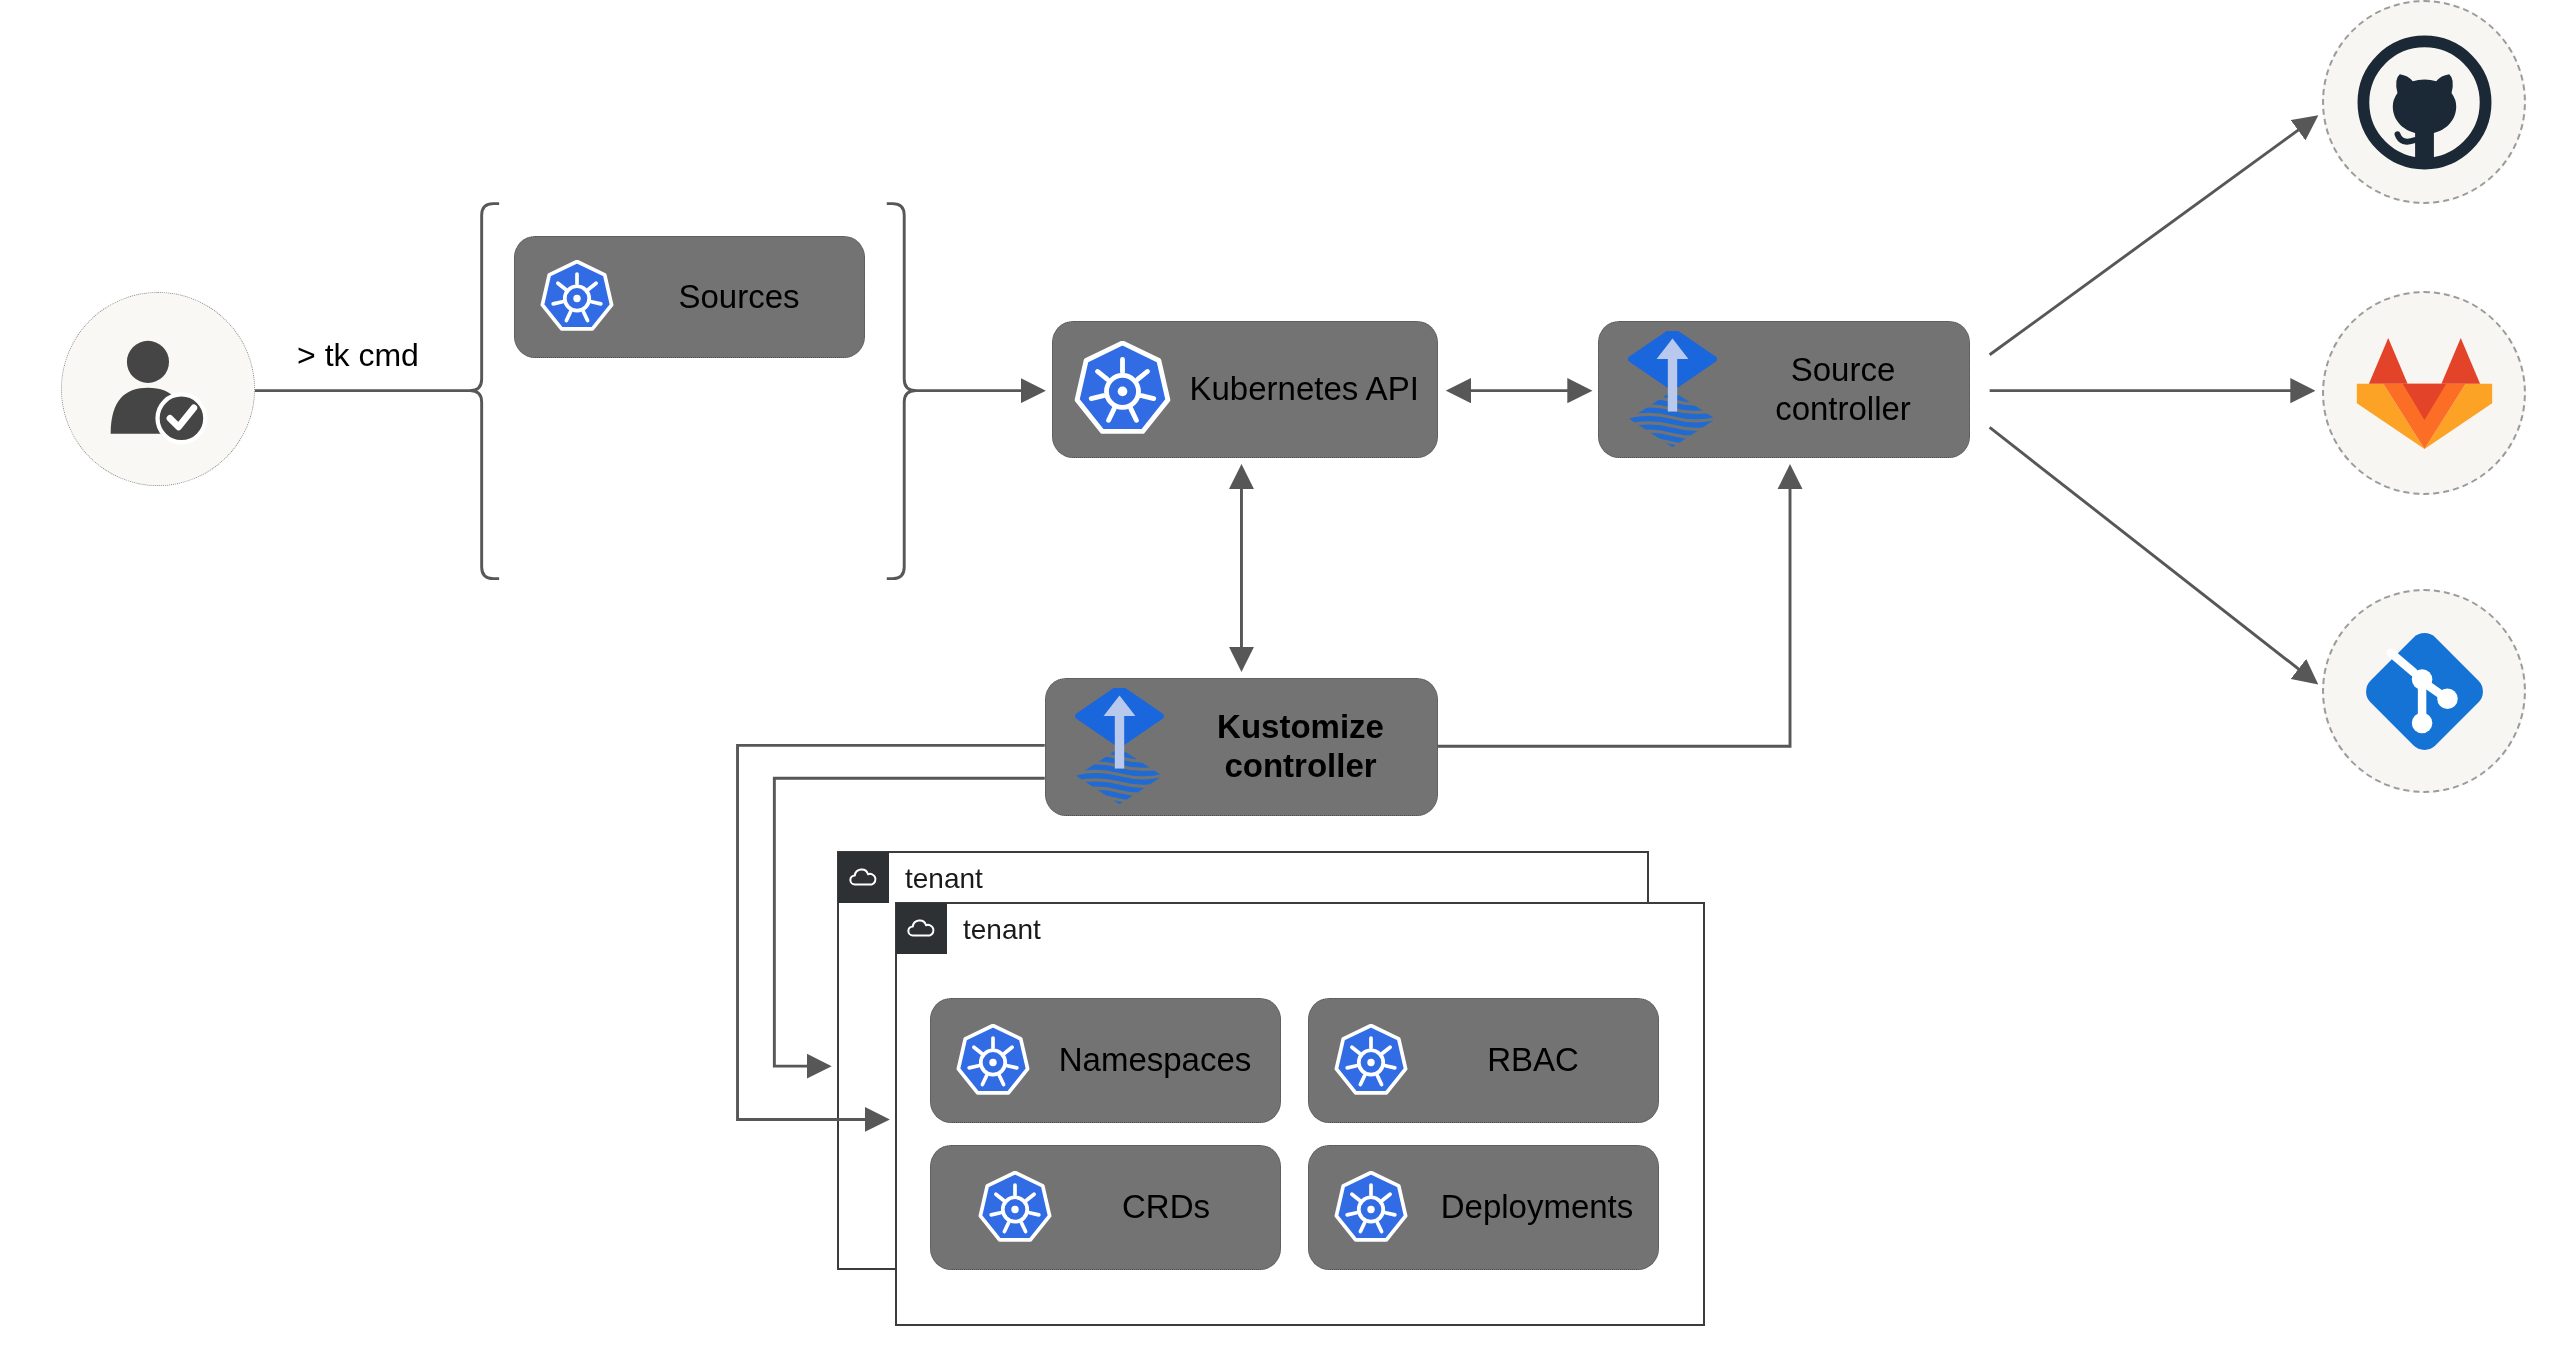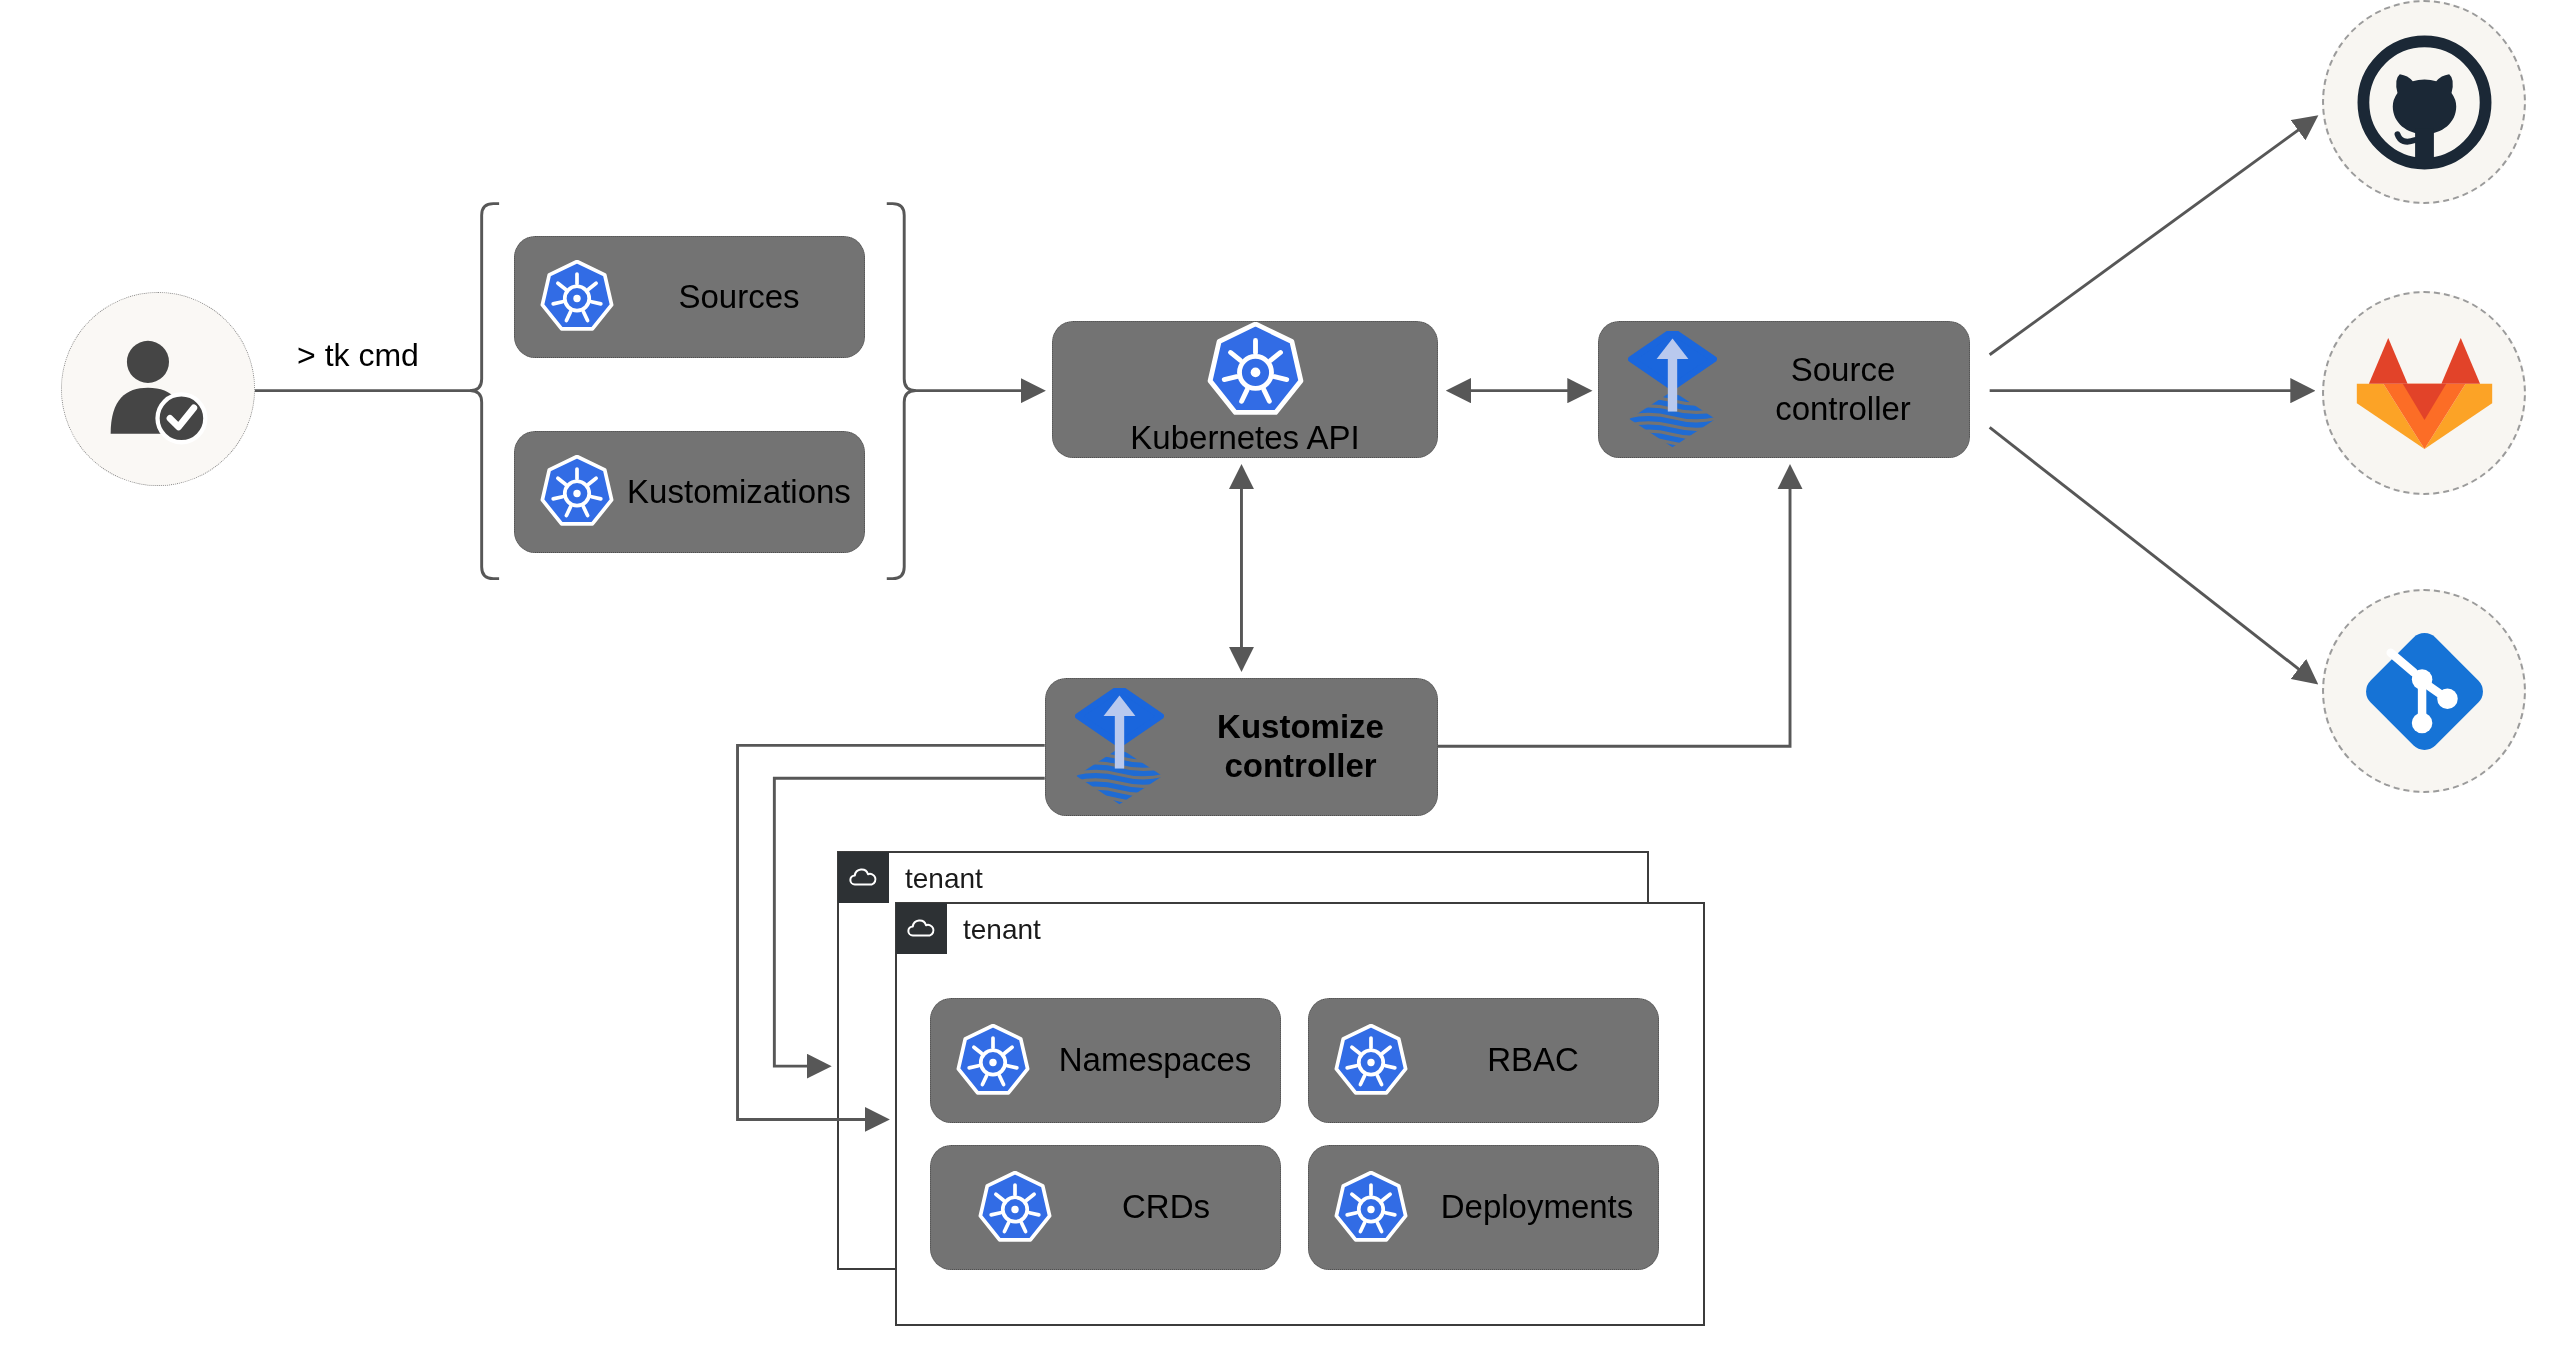--- a/index.html
+++ b/index.html
@@ -187,28 +187,22 @@
       </svg>
   </div>
   <div class="cmd" style="left:271px;top:337px;width:174px;">&gt; tk cmd</div>
 
   <div class="node" style="left:514px;top:236px;width:351px;height:122px;">
     <svg class="ic" width="74" height="74" style="margin-left:25px;" viewBox="0 0 76 76">
         <use href="#sym-k8s"></use>
       </svg>
     <div class="lbl">Sources</div>
   </div>
-  <div class="node" style="left:514px;top:431px;width:351px;height:122px;">
-    <svg class="ic" width="74" height="74" style="margin-left:25px;" viewBox="0 0 76 76">
-        <use href="#sym-k8s"></use>
-      </svg>
-    <div class="lbl">Kustomizations</div>
-  </div>
-
-  <div class="node" style="left:1052px;top:321px;width:386px;height:137px;flex-direction:column;">
+
+  <div class="node" style="left:1052px;top:321px;width:386px;height:137px;">
     <svg class="ic" width="97" height="97" style="margin-left:21.3px;" viewBox="0 0 100 100">
         <use href="#sym-k8s"></use>
       </svg>
     <div class="lbl">Kubernetes API</div>
   </div>
 
   <div class="node" style="left:1598px;top:321px;width:372px;height:137px;">
     <svg class="ic" width="89" height="118" style="margin-left:29px;" viewBox="0 0 92 122">
         <use href="#sym-flux"></use>
       </svg>

